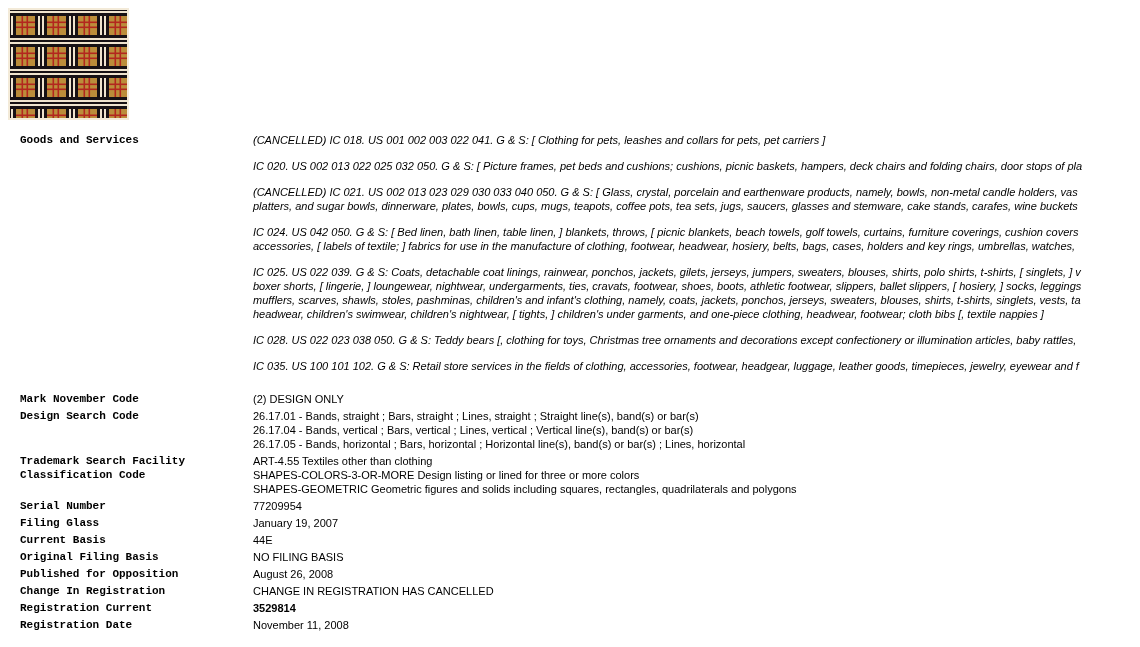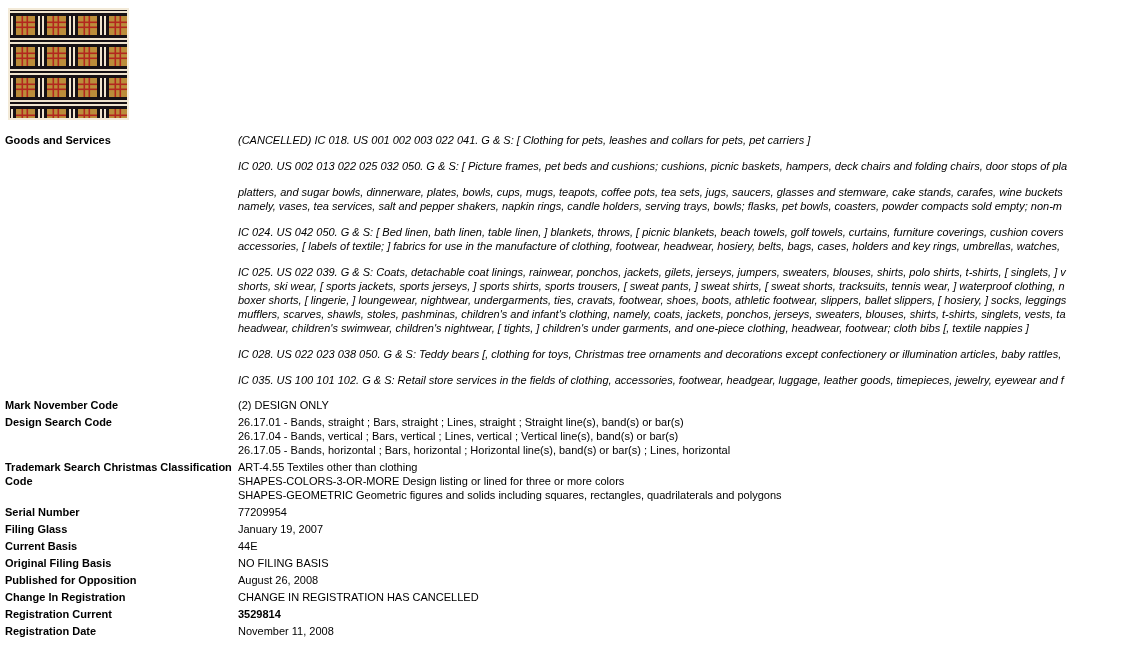--- a/index.html
+++ b/index.html
@@ -9,26 +9,26 @@
   }
   .page{width:1400px;}
   .mark-wrap{
     margin:8px 0 0 8px;width:117px;height:108px;
     background:#f3ead8;padding:2px;display:inline-block;
   }
   .record-table{margin-top:11px;}
   .row{display:flex;align-items:flex-start;padding:1.5px 0;}
   .label{
     flex:0 0 230px;width:230px;font-weight:bold;line-height:14px;
-    padding-left:5px;padding-right:3px;white-space:normal;
+    padding-left:20px;padding-right:3px;white-space:normal;font-family:Liberation Mono, monospace;
   }
   .value{line-height:14px;}
   .value .line{white-space:nowrap;}
   .value .para{margin-bottom:12px;font-style:italic;}
-  .value .para:last-child{margin-bottom:8px;}
+  .value .para:last-child{margin-bottom:16px;}
   .bold{font-weight:bold;}
 </style>
 </head>
 <body>
 
 <div class="page">
 
   <div class="mark-wrap">
     <svg width="117" height="108">
       <defs>
@@ -57,30 +57,29 @@
     <div class="row">
       <div class="label">Goods and Services</div>
       <div class="value">
           <div class="para">
             <div class="line">(CANCELLED) IC 018. US 001 002 003 022 041. G &amp; S: [ Clothing for pets, leashes and collars for pets, pet carriers ]</div>
           </div>
           <div class="para">
             <div class="line">IC 020. US 002 013 022 025 032 050. G &amp; S: [ Picture frames, pet beds and cushions; cushions, picnic baskets, hampers, deck chairs and folding chairs, door stops of pla</div>
           </div>
           <div class="para">
+            <div class="line">(CANCELLED) IC 021. US 002 013 023 029 030 033 040 050. G &amp; S: [ Glass, crystal, porcelain and earthenware products, namely, bowls, non-metal candle holders, vas</div>
             <div class="line">platters, and sugar bowls, dinnerware, plates, bowls, cups, mugs, teapots, coffee pots, tea sets, jugs, saucers, glasses and stemware, cake stands, carafes, wine buckets</div>
-            <div class="line">namely, vases, tea services, salt and pepper shakers, napkin rings, candle holders, serving trays, bowls; flasks, pet bowls, coasters, powder compacts sold empty; non-m</div>
           </div>
           <div class="para">
             <div class="line">IC 024. US 042 050. G &amp; S: [ Bed linen, bath linen, table linen, ] blankets, throws, [ picnic blankets, beach towels, golf towels, curtains, furniture coverings, cushion covers</div>
             <div class="line">accessories, [ labels of textile; ] fabrics for use in the manufacture of clothing, footwear, headwear, hosiery, belts, bags, cases, holders and key rings, umbrellas, watches, </div>
           </div>
           <div class="para">
             <div class="line">IC 025. US 022 039. G &amp; S: Coats, detachable coat linings, rainwear, ponchos, jackets, gilets, jerseys, jumpers, sweaters, blouses, shirts, polo shirts, t-shirts, [ singlets, ] v</div>
-            <div class="line">shorts, ski wear, [ sports jackets, sports jerseys, ] sports shirts, sports trousers, [ sweat pants, ] sweat shirts, [ sweat shorts, tracksuits, tennis wear, ] waterproof clothing, n</div>
             <div class="line">boxer shorts, [ lingerie, ] loungewear, nightwear, undergarments, ties, cravats, footwear, shoes, boots, athletic footwear, slippers, ballet slippers, [ hosiery, ] socks, leggings</div>
             <div class="line">mufflers, scarves, shawls, stoles, pashminas, children's and infant's clothing, namely, coats, jackets, ponchos, jerseys, sweaters, blouses, shirts, t-shirts, singlets, vests, ta</div>
             <div class="line">headwear, children's swimwear, children's nightwear, [ tights, ] children's under garments, and one-piece clothing, headwear, footwear; cloth bibs [, textile nappies ]</div>
           </div>
           <div class="para">
             <div class="line">IC 028. US 022 023 038 050. G &amp; S: Teddy bears [, clothing for toys, Christmas tree ornaments and decorations except confectionery or illumination articles, baby rattles, </div>
           </div>
           <div class="para">
             <div class="line">IC 035. US 100 101 102. G &amp; S: Retail store services in the fields of clothing, accessories, footwear, headgear, luggage, leather goods, timepieces, jewelry, eyewear and f</div>
           </div>
@@ -95,21 +94,21 @@
     <div class="row">
       <div class="label">Design Search Code</div>
       <div class="value">
           <div class="line">26.17.01 - Bands, straight ; Bars, straight ; Lines, straight ; Straight line(s), band(s) or bar(s)</div>
           <div class="line">26.17.04 - Bands, vertical ; Bars, vertical ; Lines, vertical ; Vertical line(s), band(s) or bar(s)</div>
           <div class="line">26.17.05 - Bands, horizontal ; Bars, horizontal ; Horizontal line(s), band(s) or bar(s) ; Lines, horizontal</div>
         </div>
     </div>
 
     <div class="row">
-      <div class="label">Trademark Search Christmas Classification Code</div>
+      <div class="label">Trademark Search Facility Classification Code</div>
       <div class="value">
           <div class="line">ART-4.55 Textiles other than clothing</div>
           <div class="line">SHAPES-COLORS-3-OR-MORE Design listing or lined for three or more colors</div>
           <div class="line">SHAPES-GEOMETRIC Geometric figures and solids including squares, rectangles, quadrilaterals and polygons</div>
         </div>
     </div>
 
     <div class="row">
       <div class="label">Serial Number</div>
       <div class="value">77209954</div>

